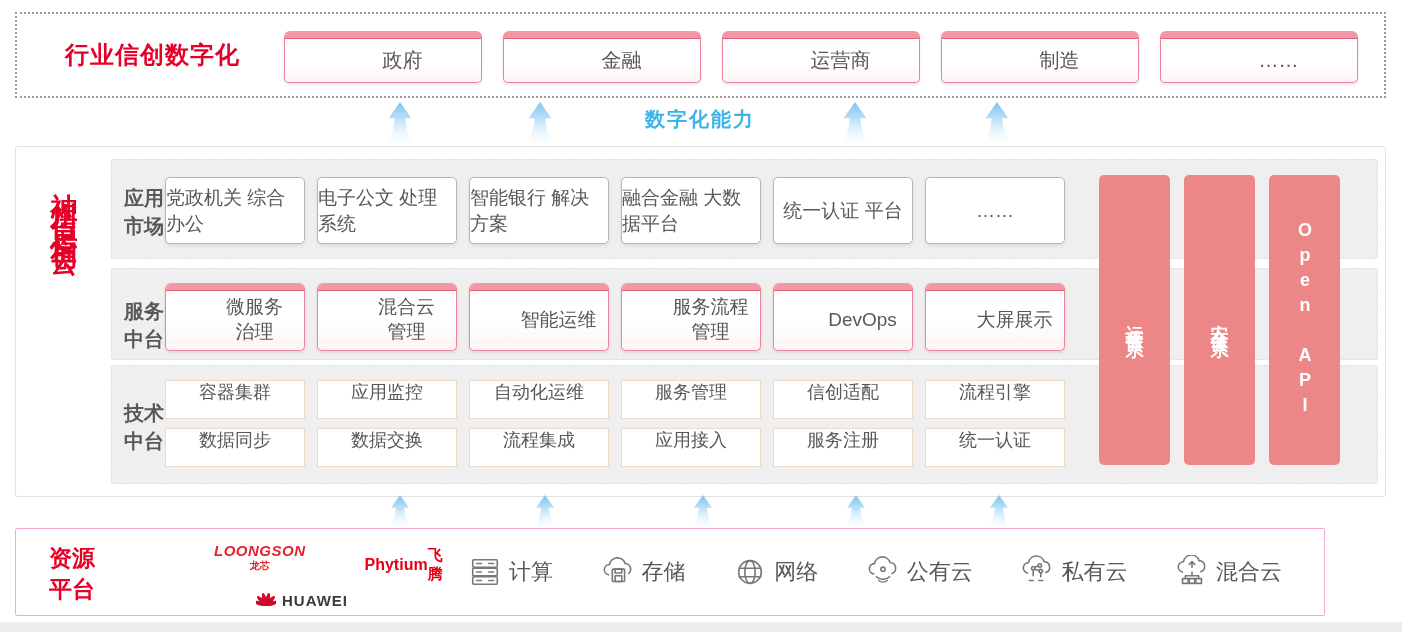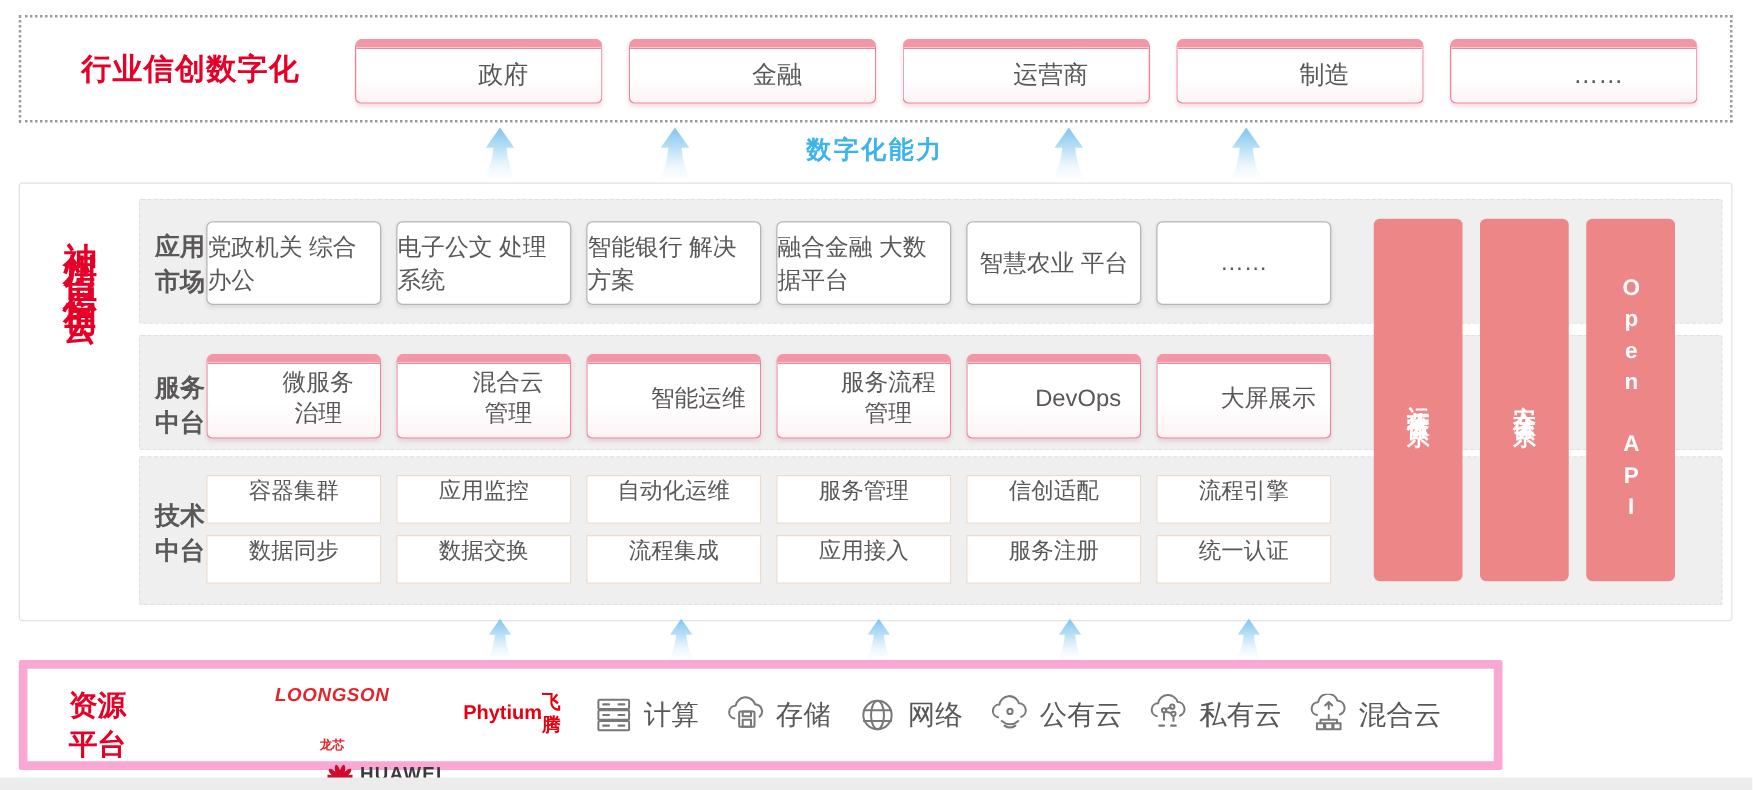--- a/index.html
+++ b/index.html
@@ -37,25 +37,25 @@
   .br1 .app-box { border:1px solid #b9b4b4; border-radius:5px; box-shadow:0 2px 3px rgba(120,120,120,0.15); background:#fff; }
   .br1 > div { height:67px; } .br2 > div { height:68px; }
   .app-box { width:140px; background:#fff; display:flex; align-items:center; justify-content:center; color:#595757; font-size:19px; }
   .plain-box { width:140px; height:39px; background:#fff; border:1px solid #eddbc9; display:flex; align-items:flex-start; justify-content:center; color:#595757; font-size:18px; }
   .pillar { position:absolute; top:28px; width:71px; height:290px; background:#ed8787; border-radius:5px;
     display:flex; align-items:center; justify-content:center; writing-mode:vertical-lr; text-orientation:upright;
     color:#fff; font-weight:bold; font-size:18px; letter-spacing:5px; }
   .pl1 { left:1083px; } .pl2 { left:1168px; } .pl3 { left:1253px; }
 
   
-  .bottom-panel { left:15px; top:528px; width:1187px; height:88px; background:#fff; border:7px solid #f9a8d4; border-radius:2px; }
+  .bottom-panel { left:15px; top:528px; width:1310px; height:88px; background:#fff; border:1px solid #f9a8d4; border-radius:2px; }
   .res-label { position:absolute; left:33px; top:14px; font-size:23px; font-weight:bold; color:#e60027; white-space:pre-line; line-height:1.35; }
   .logos { position:absolute; left:198px; top:13px; width:230px; }
   .logo-row1 { display:flex; gap:12px; align-items:flex-start; }
-  .loongson { display:flex; flex-direction:column; align-items:center;gap:24px; }
+  .loongson { display:flex; flex-direction:column; align-items:center; }
   .loongson-en { font-size:15px; font-weight:bold; font-style:italic; color:#e3242b; letter-spacing:0.5px; }
   .loongson-cn { font-size:10px; font-weight:bold; color:#e3242b; }
   .phytium { display:flex; align-items:center; margin-top:4px; }
   .phytium-en { font-size:16px; font-weight:bold; color:#e60012;padding-left:47px; }
   .phytium-cn { font-size:15px; font-weight:bold; color:#e60012; }
   .huawei-row { display:flex; align-items:center; gap:6px; margin:6px 0 0 42px; }
   .huawei-txt { font-size:15px; font-weight:bold; color:#3a3a3a; letter-spacing:1px; }
   .resources { position:absolute; left:452px; right:42px; top:0; height:100%; display:flex; align-items:center; justify-content:space-between; }
   .res-item { display:flex; align-items:center; gap:7px; }
   .res-item span { font-size:22px; color:#595757; }
@@ -141,21 +141,21 @@
       </div>
     <div class="app-box">
         <span>智能银行
 解决方案</span>
       </div>
     <div class="app-box">
         <span>融合金融
 大数据平台</span>
       </div>
     <div class="app-box">
-        <span>智慧农业
+        <span>统一认证
 平台</span>
       </div>
     <div class="app-box">
         <span>……</span>
       </div>
   </div>
 
   <div class="boxes-row br2">
     <div class="pill-box">
         <span>微服务

